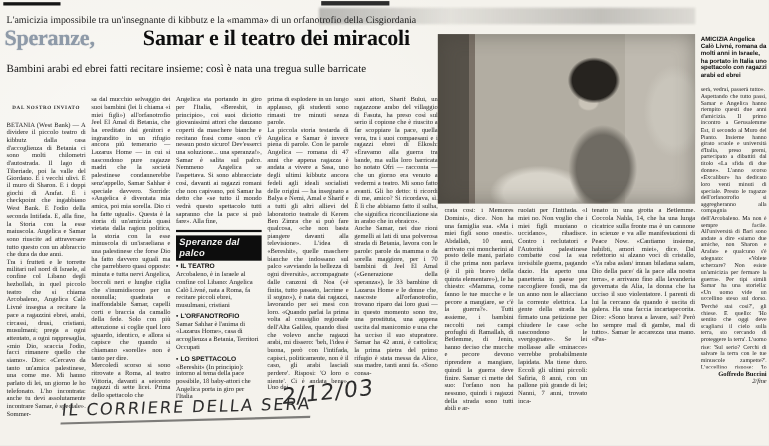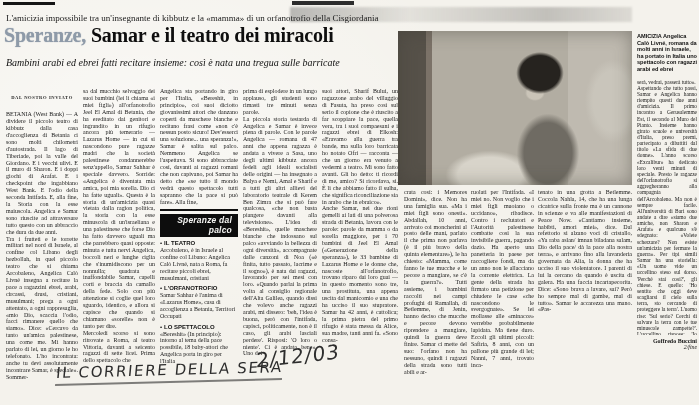--- a/index.html
+++ b/index.html
@@ -10,22 +10,22 @@
   .rule{position:absolute;background:#151515;}
   .rule-left{left:3px;top:2px;width:52px;height:3px;}
   .rule-right{left:292px;top:1px;width:62px;height:4px;background:#2c2c2c;}
   .smudge{position:absolute;left:290px;top:7px;width:342px;height:15px;
     background:linear-gradient(90deg,rgba(110,110,108,.45),rgba(160,158,152,.2) 35%,rgba(120,118,114,.4) 75%,rgba(150,148,142,.25));
     filter:blur(1px);}
   .kicker{position:absolute;left:6px;top:13px;font-size:9px;white-space:nowrap;color:#1b1b1b;}
   .headline{position:absolute;left:4px;top:24px;margin:0;font-size:20px;font-weight:bold;
     letter-spacing:-0.2px;white-space:nowrap;line-height:1.1;}
   .hl1{color:#8e9aa8;text-shadow:0 0 1px rgba(142,154,168,.9);}
-  .hl2{color:#0e0e0e;}
-  .subhead{position:absolute;left:6px;top:57px;font-size:10px;font-style:italic;white-space:nowrap;color:#111;}
+  .hl2{color:#0e0e0e;margin-left:39px;}
+  .subhead{position:absolute;left:6px;top:57px;font-size:10px;white-space:nowrap;color:#111;}
 
   .photo{position:absolute;left:398px;top:31px;width:234px;height:154px;
     background:
       radial-gradient(ellipse 34px 30px at 142px 42px,#26231f 0 58%,rgba(38,35,31,0) 70%),
       radial-gradient(ellipse 15px 12px at 137px 62px,#cac4b8 0 52%,rgba(202,196,184,0) 66%),
       radial-gradient(ellipse 46px 58px at 150px 122px,#6f6b63 0 52%,rgba(111,107,99,0) 68%),
       radial-gradient(ellipse 62px 34px at 92px 144px,#d8d4ca 0 52%,rgba(216,212,202,0) 72%),
       radial-gradient(ellipse 40px 60px at 215px 70px,#c9c5bb 0 50%,rgba(201,197,187,0) 70%),
       linear-gradient(90deg,#565149 0 28px,#7b7268 28px 34px,#b2ada2 34px 170px,#bfbab0 170px 234px);
     box-shadow:inset 0 0 18px rgba(60,58,52,.45);}
@@ -38,21 +38,21 @@
   #col4{left:243px;width:74px;}
   #col5{left:322px;width:76px;}
   #col6{left:404px;top:189px;height:213px;width:63px;}
   #col7{left:471px;top:189px;height:213px;width:63px;}
   #col8{left:538px;top:189px;height:213px;width:94px;}
   .byline{text-align:center;font-size:4.6px;font-weight:bold;letter-spacing:.6px;margin-bottom:2.5px;color:#262626;}
 
   .infobox{margin-top:4px;border-top:2.5px solid #101010;padding-top:3px;}
   .infobox-title{display:inline-block;background:#0d0d0d;color:#f6f6f4;font-style:italic;font-weight:bold;
     font-size:8.5px;padding:1px 6px 2px 3px;letter-spacing:.2px;font-family:"Liberation Sans",sans-serif;
-    margin-bottom:3px;text-align:right;}
+    margin-bottom:3px;}
   .ib-item{margin-bottom:4px;}
   .ib-label{font-family:"Liberation Sans",sans-serif;font-weight:bold;font-size:6px;margin-bottom:1px;color:#111;}
   .ib-bullet{margin-right:2px;}
   .ib-text{font-size:6px;line-height:6.8px;color:#1a1a1a;}
 
   .rightcol{position:absolute;left:637px;top:33px;width:60px;height:366px;}
   .caption{font-family:"Liberation Sans",sans-serif;font-weight:bold;font-size:5.6px;line-height:6.6px;
     color:#101010;margin-bottom:6px;}
   .col9text{font-size:5.4px;line-height:6.15px;text-align:justify;white-space:pre-line;height:256px;overflow:hidden;}
   .sig-author{font-size:6px;font-weight:bold;text-align:right;margin-top:3px;}

